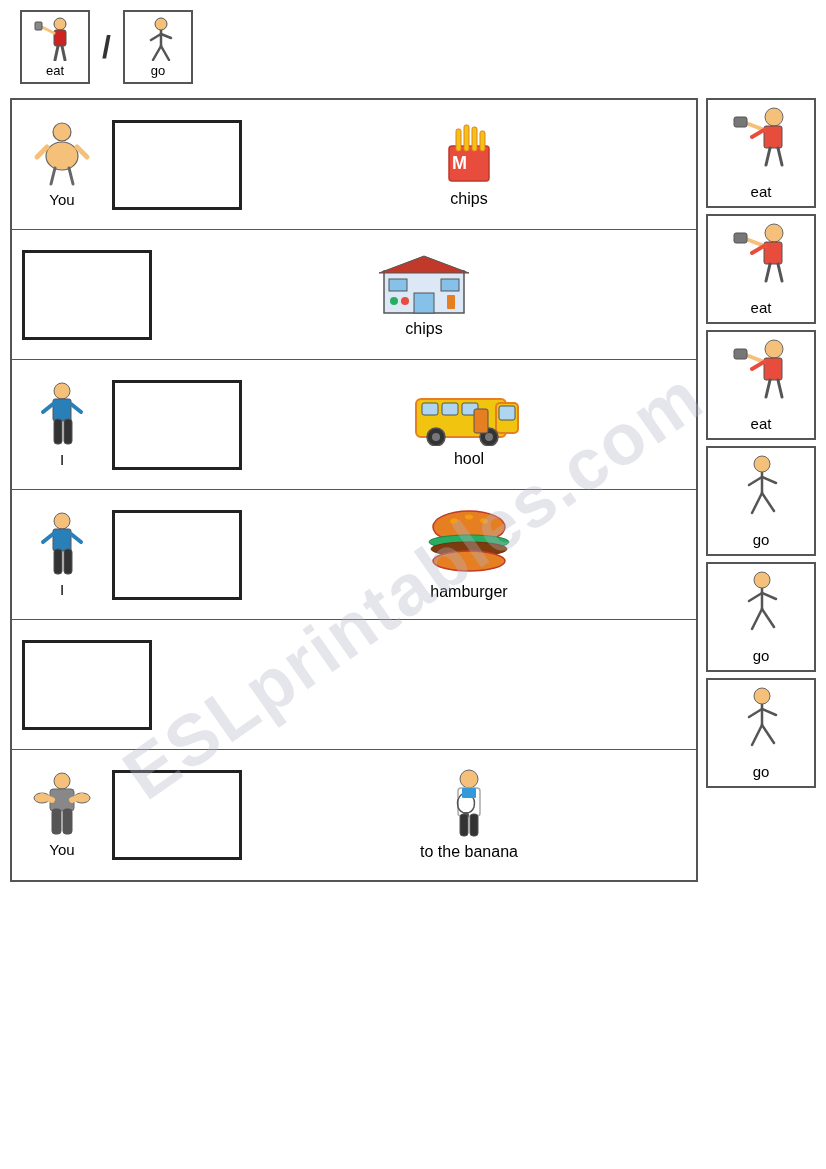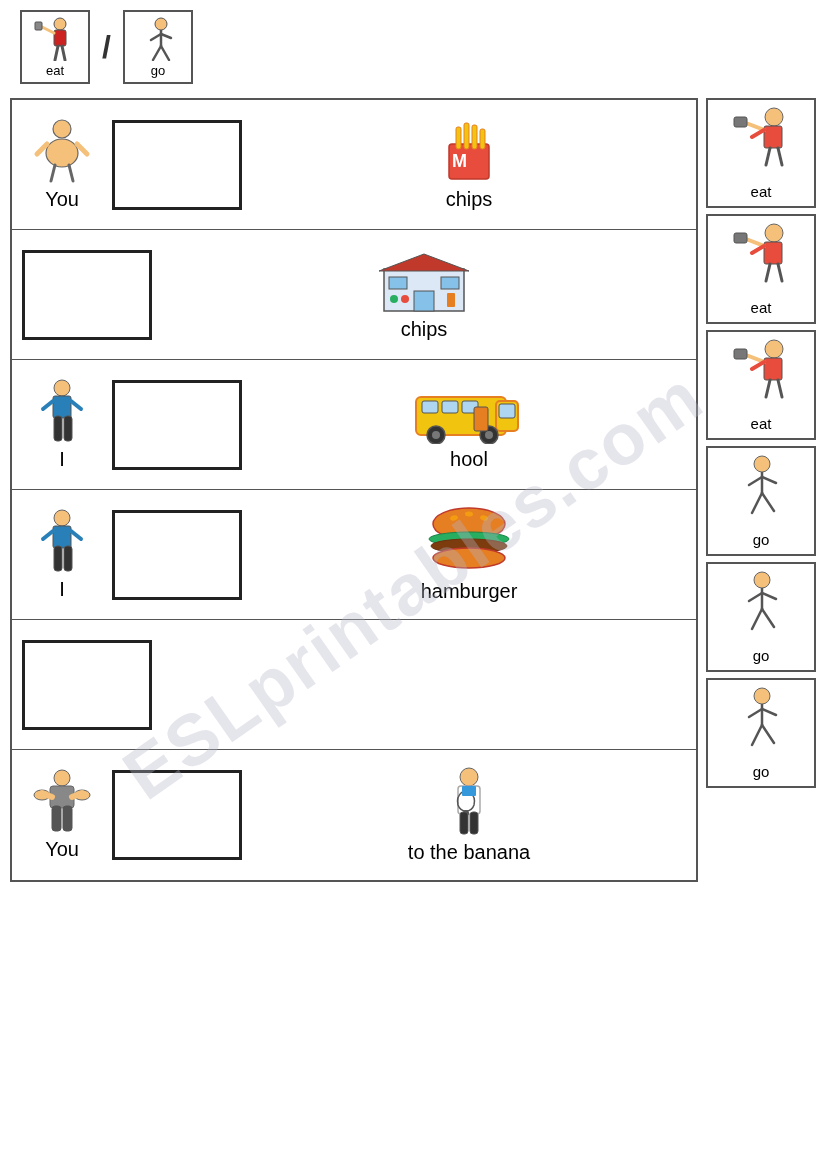--- a/index.html
+++ b/index.html
@@ -96,42 +96,42 @@
 
     .subject-cell {
       display: flex;
       flex-direction: column;
       align-items: center;
       min-width: 80px;
       width: 80px;
     }
 
     .subject-label {
-      font-size: 20px;
+      font-size: 15px;
       margin-top: 4px;
       font-weight: normal;
     }
 
     .answer-box {
       border: 3px solid #222;
       width: 130px;
       height: 90px;
       flex-shrink: 0;
       background: #fff;
     }
 
     .object-cell {
       display: flex;
       flex-direction: column;
       align-items: center;
       flex: 1;
     }
 
     .object-label {
-      font-size: 20px;
+      font-size: 16px;
       margin-top: 4px;
     }
 
     
     .word-cards {
       display: flex;
       flex-direction: column;
       gap: 6px;
       width: 110px;
       flex-shrink: 0;

